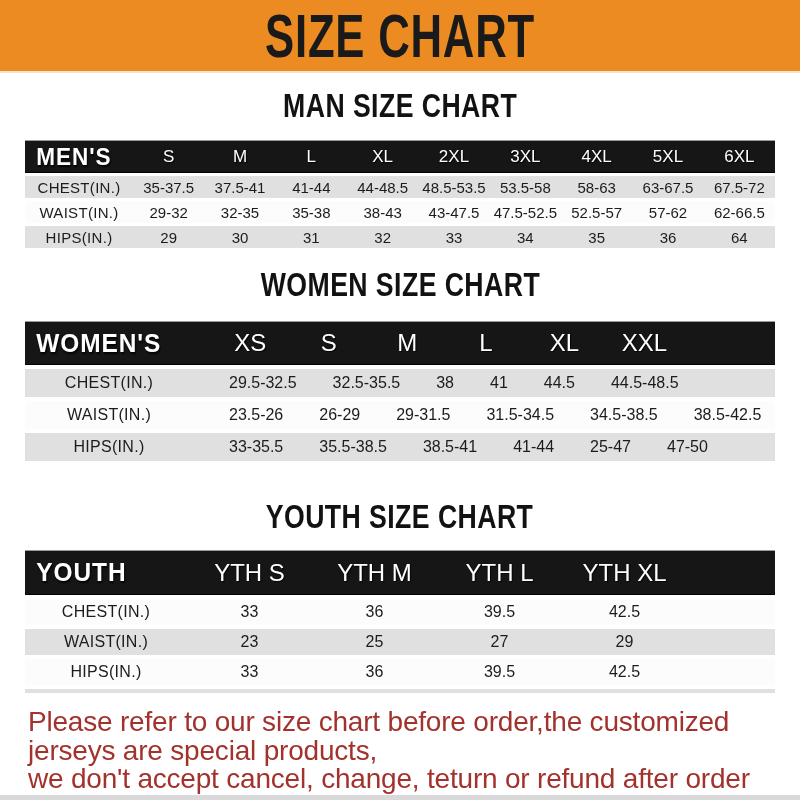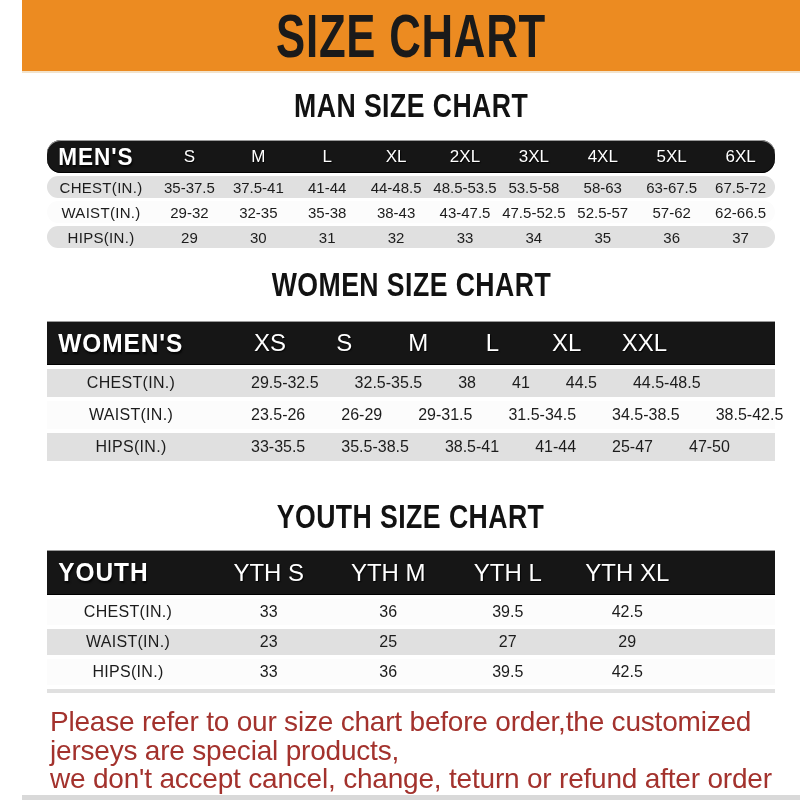--- a/index.html
+++ b/index.html
@@ -2,21 +2,21 @@
 <html style="--orange: #EC8B21; --bar: #161616; --gray_row: #E0E0E0; --white_row: #FCFCFC; --red: #A3322D; --ink: #1A1A1A;"><head>
 <meta charset="utf-8">
 <style>
   html,body{margin:0;padding:0;}
   body{
     width:800px;height:800px;position:relative;overflow:hidden;
     background:#ffffff;
     font-family:"Liberation Sans", sans-serif;
     -webkit-font-smoothing:antialiased;
   }
-  .page{position:absolute;inset:0;margin-left:22px;}
+  .page{position:absolute;inset:0;}
 
   
   .banner{
     height:71px;background:var(--orange);
     display:flex;align-items:center;justify-content:center;
     border-bottom:2px solid #f2e3cc;
   }
   .banner-text{
     display:inline-block;
     font-size:56px;font-weight:bold;color:var(--ink);
@@ -32,21 +32,21 @@
     transform:scale(0.86,1.05);transform-origin:center;white-space:nowrap;
     letter-spacing:0.5px;
   }
   .sec-0 .section-heading{margin:14px 0 13px;}
   .sec-1 .section-heading{margin:19px 0 14px;}
   .sec-2 .section-heading{margin:38px 0 11px;text-decoration:underline;}
 
   
   .size-table{margin:0 25px;}
   .trow{display:grid;align-items:center;}
-  .sec-0 .trow{grid-template-columns:108px repeat(9,1fr);margin-bottom:3px;border-radius:14px;}
+  .sec-0 .trow{grid-template-columns:108px repeat(9,1fr);margin-bottom:3px;}
   .sec-1 .trow{grid-template-columns:168px repeat(6,1fr) 72px;margin-bottom:4px;gap:36px;}
   .sec-2 .trow{grid-template-columns:162px repeat(4,1fr) 88px;margin-bottom:4px;}
 
   .thead{
     background:var(--bar);color:#ffffff;
     box-shadow:0 1px 0 #9a9a9a inset, 0 -1px 0 #000 inset;
   }
   .sec-0 .thead{height:33px;}
   .sec-1 .thead{height:44px;}
   .sec-2 .thead{height:45px;}
@@ -136,21 +136,21 @@
           <div class="trow data shade">
             <div class="cell rlabel">HIPS(IN.)</div>
             <div class="cell rval">29</div>
             <div class="cell rval">30</div>
             <div class="cell rval">31</div>
             <div class="cell rval">32</div>
             <div class="cell rval">33</div>
             <div class="cell rval">34</div>
             <div class="cell rval">35</div>
             <div class="cell rval">36</div>
-            <div class="cell rval">37</div>
+            <div class="cell rval">64</div>
           </div>
         </div>
       </section>
       <section class="size-section sec-1">
         <h2 class="section-heading"><span class="heading-text">WOMEN SIZE CHART</span></h2>
         <div class="size-table">
           <div class="trow thead">
             <div class="cell hlabel">WOMEN'S</div>
             <div class="cell hsize">XS</div>
             <div class="cell hsize">S</div>

